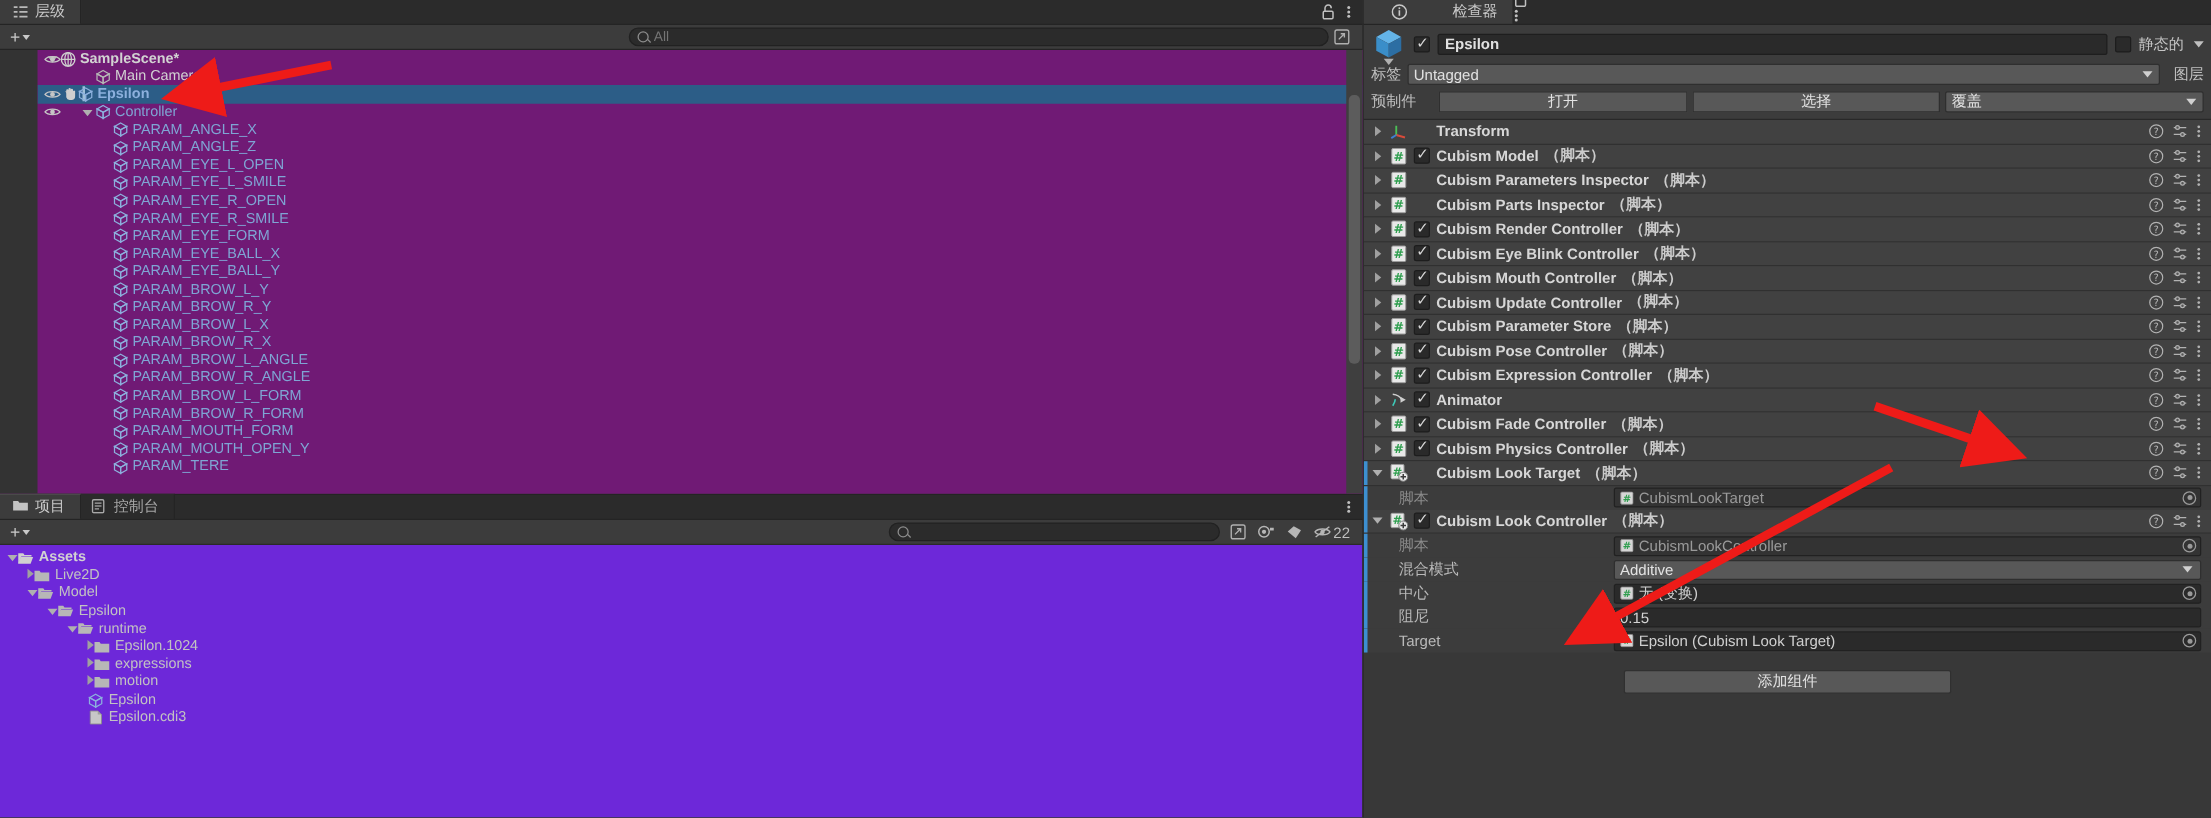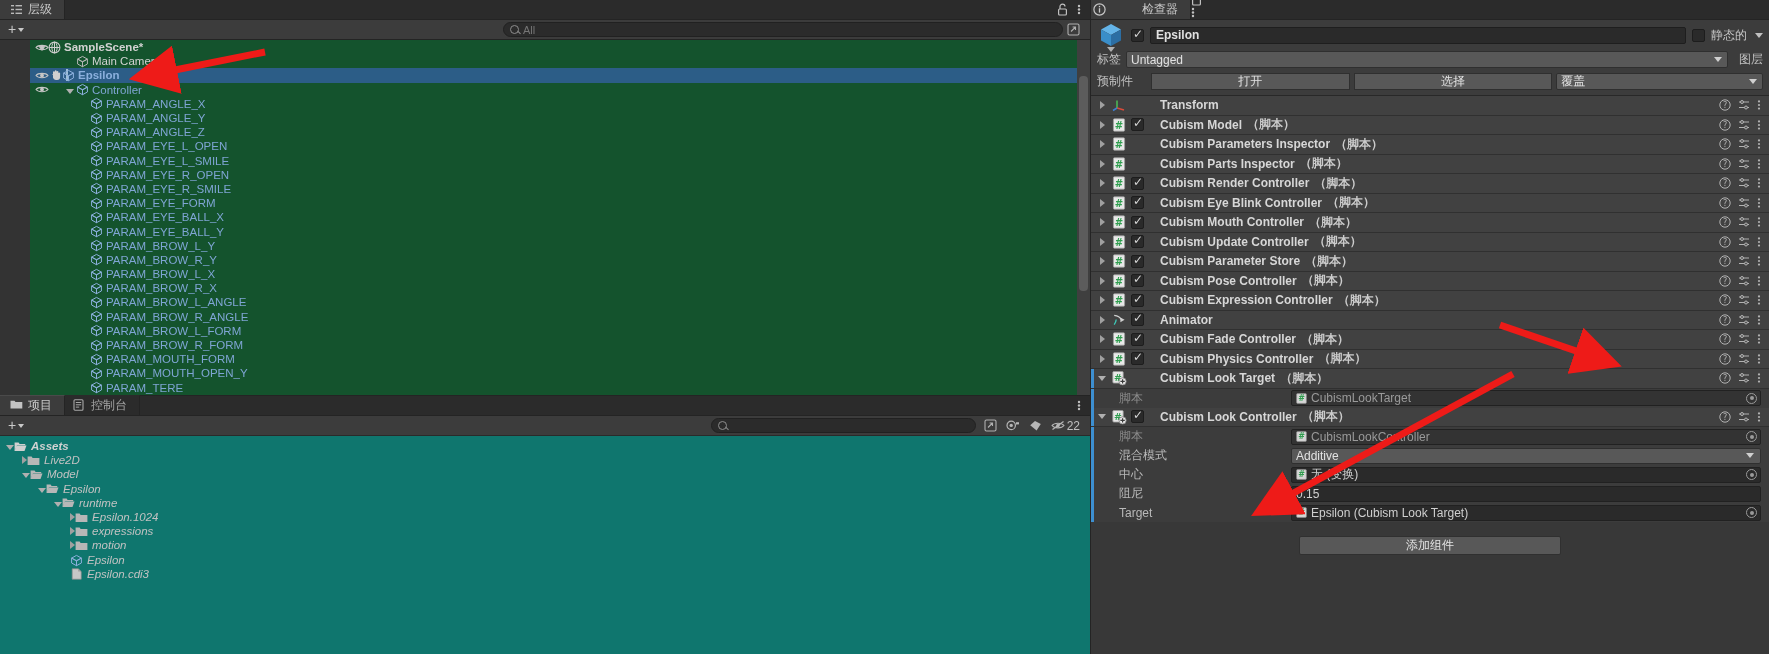--- a/index.html
+++ b/index.html
@@ -44,21 +44,21 @@
     flex: 1; height: 15px; background: #2b2b2b; border: 1px solid #212121; border-radius: 8px;
     display: flex; align-items: center; padding: 0 6px; gap: 4px; margin: 0 2px;
     max-width: 560px;
   }
   .searchfield .sicon { width: 9px; height: 9px; border: 1.3px solid #8d8d8d; border-radius: 50%; position: relative; flex: 0 0 auto;}
   .searchfield .sicon::after { content:""; position:absolute; width:4px; height:1.3px; background:#8d8d8d; transform:rotate(45deg); right:-3px; bottom:0px;}
   .searchfield input { background: transparent; border: none; outline: none; color: #b4b4b4; font-size: 11px; width: 100%; font-family: inherit;}
   .tb-right { margin-left: auto; display: flex; align-items: center; gap: 7px; padding-right: 6px; }
 
   
-  .h-body { flex: 1; background: #14532d; position: relative; overflow: hidden; display: flex; }
+  .h-body { flex: 1; background: #701a75; position: relative; overflow: hidden; display: flex; }
   .h-gutter { width: 30px; background: #333333; flex: 0 0 auto; }
   .h-list { flex: 1; position: relative; overflow: hidden; }
   .hrow { height: 14.2px; display: flex; align-items: center; position: relative; font-size: 11.5px; white-space: nowrap; }
   .hrow.sel { background: #2c5d87; }
   .hrow .fold { width: 12px; display: inline-block; text-align: center; flex: 0 0 auto; }
   .tri { width: 0; height: 0; display:inline-block; }
   .tri.down { border-left: 4px solid transparent; border-right: 4px solid transparent; border-top: 5px solid #b0b0b0; }
   .tri.right { border-top: 4px solid transparent; border-bottom: 4px solid transparent; border-left: 5px solid #a0a0a0; }
   .go-icon { width: 13px; height: 13px; flex: 0 0 auto; margin-right: 3px; position: relative; }
   .lbl { color: #c8c8c8; }
@@ -71,21 +71,21 @@
   .selbar { position: absolute; left: 36px; top: 1px; width: 2px; height: 12px; background: #9fbfd8; }
   .chev-right { position: absolute; right: 8px; color: #cfe0ee; font-size: 11px; }
 
   
   .vscroll { position: absolute; right: 0; top: 0; width: 13px; bottom: 0; background: #3f3f3f; }
   .vscroll .thumb { position: absolute; left: 2px; width: 9px; background: #5c5c5c; border-radius: 4px; }
 
   
   #project { height: 259px; background: #383838; display: flex; flex-direction: column; border-top: 1px solid #242424;}
   .p-toolbar { height: 20px; background: #3c3c3c; display:flex; align-items:center; padding: 0 4px; border-bottom: 1px solid #2a2a2a; }
-  .p-body { flex: 1; display: flex; background: #0f766e; font-style: italic; }
+  .p-body { flex: 1; display: flex; background: #6d28d9; }
   .prow { height: 14.2px; display: flex; align-items: center; font-size: 11.5px; white-space: nowrap;}
   .folder-ic { width: 13px; height: 11px; margin-right: 4px; flex: 0 0 auto; position: relative; }
   .pbold { font-weight: bold; color: #d2d2d2; }
 
   
   #inspector { width: 679px; height: 654px; background: #383838; display: flex; flex-direction: column; border-left: 1px solid #242424;}
   .insp-tabstrip { height: 20px; background: #2b2b2b; display:flex; align-items:flex-end; border-bottom:1px solid #242424;}
   .insp-head { background: #3c3c3c; padding: 4px 6px 5px 6px; border-bottom: 1px solid #282828;}
   .ih-row1 { display: flex; align-items: center; gap: 6px; height: 22px;}
   .cube-big { width: 28px; height: 28px; position: relative; flex: 0 0 auto;}
@@ -98,21 +98,21 @@
   .dd { height: 17px; background: #585858; border: 1px solid #2f2f2f; border-radius: 2px; display: flex; align-items: center; padding: 0 4px; color: #e2e2e2; font-size: 12px; position: relative;}
   .dd .arrow { position: absolute; right: 5px; width: 0; height: 0; border-left: 4px solid transparent; border-right: 4px solid transparent; border-top: 5px solid #d0d0d0; }
   .ih-row3 { display:flex; align-items:flex-start; gap:4px; margin-top: 5px;}
   .btnflat { height: 17px; background: #585858; border: 1px solid #2f2f2f; display:flex; align-items:center; justify-content:center; color:#e2e2e2; font-size:12px;}
 
   .comp-list { flex: 1; overflow: hidden; background: #383838;}
   .comprow { height: 19.5px; display: flex; align-items: center; gap: 5px; padding-left: 6px;
              border-bottom: 1px solid #303030; background: #414141; position: relative;}
   .comprow .ctri { width: 10px; flex: 0 0 auto; display:flex; align-items:center; justify-content:center;}
   .cs-icon { width: 14px; height: 14px; flex: 0 0 auto; position: relative;}
-  .cname { font-weight: bold; color: #d7d7d7; font-size: 12px; margin-left: 11px; }
+  .cname { font-weight: bold; color: #d7d7d7; font-size: 12px; }
   .csuffix { color: #cbcbcb; font-size: 12px; font-weight: bold;}
   .comprow .right-ic { margin-left: auto; display:flex; align-items:center; gap: 7px; padding-right: 8px;}
   .selline { position:absolute; left:0; top:0; bottom:0; width:3px; background:#3d8fd1;}
 
   .proprow { height: 19px; display:flex; align-items:center; background:#3c3c3c; position:relative; }
   .proplbl { width: 200px; padding-left: 28px; color: #b9b9b9; font-size: 12px;}
   .proplbl.dim { color: #8c8c8c;}
   .propval { flex:1; margin-right: 8px; height: 16px; border-radius:2px; display:flex; align-items:center; padding:0 4px; font-size:12px;}
   .objfield { background: #2a2a2a; border:1px solid #212121; color:#cfcfcf; position:relative;}
   .objfield.dimmed { background:#333333; color:#9a9a9a; }
@@ -268,32 +268,20 @@
             <span style="width:48px;flex:0 0 auto;"></span>
             <span class="fold"></span>
             <span class="go-icon">
               <svg width="13" height="13" viewBox="0 0 13 13">
     <path d="M6.5 1.4 L11.4 4.1 L6.5 6.8 L1.6 4.1 Z" fill="none" stroke="#8cb0dd" stroke-width="1"></path>
     <path d="M1.6 4.1 L1.6 9 L6.5 11.7 L6.5 6.8 Z" fill="none" stroke="#8cb0dd" stroke-width="1"></path>
     <path d="M11.4 4.1 L11.4 9 L6.5 11.7 L6.5 6.8 Z" fill="none" stroke="#8cb0dd" stroke-width="1"></path>
   </svg>
             </span>
             <span class="lbl prefab">PARAM_ANGLE_X</span>
-          </div>
-          <div class="hrow">
-            <span style="width:48px;flex:0 0 auto;"></span>
-            <span class="fold"></span>
-            <span class="go-icon">
-              <svg width="13" height="13" viewBox="0 0 13 13">
-    <path d="M6.5 1.4 L11.4 4.1 L6.5 6.8 L1.6 4.1 Z" fill="none" stroke="#8cb0dd" stroke-width="1"></path>
-    <path d="M1.6 4.1 L1.6 9 L6.5 11.7 L6.5 6.8 Z" fill="none" stroke="#8cb0dd" stroke-width="1"></path>
-    <path d="M11.4 4.1 L11.4 9 L6.5 11.7 L6.5 6.8 Z" fill="none" stroke="#8cb0dd" stroke-width="1"></path>
-  </svg>
-            </span>
-            <span class="lbl prefab">PARAM_ANGLE_Y</span>
           </div>
           <div class="hrow">
             <span style="width:48px;flex:0 0 auto;"></span>
             <span class="fold"></span>
             <span class="go-icon">
               <svg width="13" height="13" viewBox="0 0 13 13">
     <path d="M6.5 1.4 L11.4 4.1 L6.5 6.8 L1.6 4.1 Z" fill="none" stroke="#8cb0dd" stroke-width="1"></path>
     <path d="M1.6 4.1 L1.6 9 L6.5 11.7 L6.5 6.8 Z" fill="none" stroke="#8cb0dd" stroke-width="1"></path>
     <path d="M11.4 4.1 L11.4 9 L6.5 11.7 L6.5 6.8 Z" fill="none" stroke="#8cb0dd" stroke-width="1"></path>
   </svg>
@@ -704,21 +692,21 @@
               <span class="" style="color:#c2c2c2">Epsilon.cdi3</span>
             </div>
           </div>
       </div>
     </div>
   </div>
 
   <div id="inspector">
 
     <div class="insp-tabstrip">
-      <div class="tab" style="padding-left:2px;gap:36px;">
+      <div class="tab" style="padding-left:22px;gap:36px;">
         <span class="ticon">
           <svg width="13" height="13" viewBox="0 0 13 13">
             <circle cx="6.5" cy="6.5" r="5.6" fill="none" stroke="#c8c8c8" stroke-width="1.2"></circle>
             <rect x="5.85" y="5.2" width="1.3" height="4.4" fill="#c8c8c8"></rect>
             <rect x="5.85" y="2.9" width="1.3" height="1.4" fill="#c8c8c8"></rect>
           </svg>
         </span>
         <span>检查器</span>
       </div>
       <div class="right-icons">

